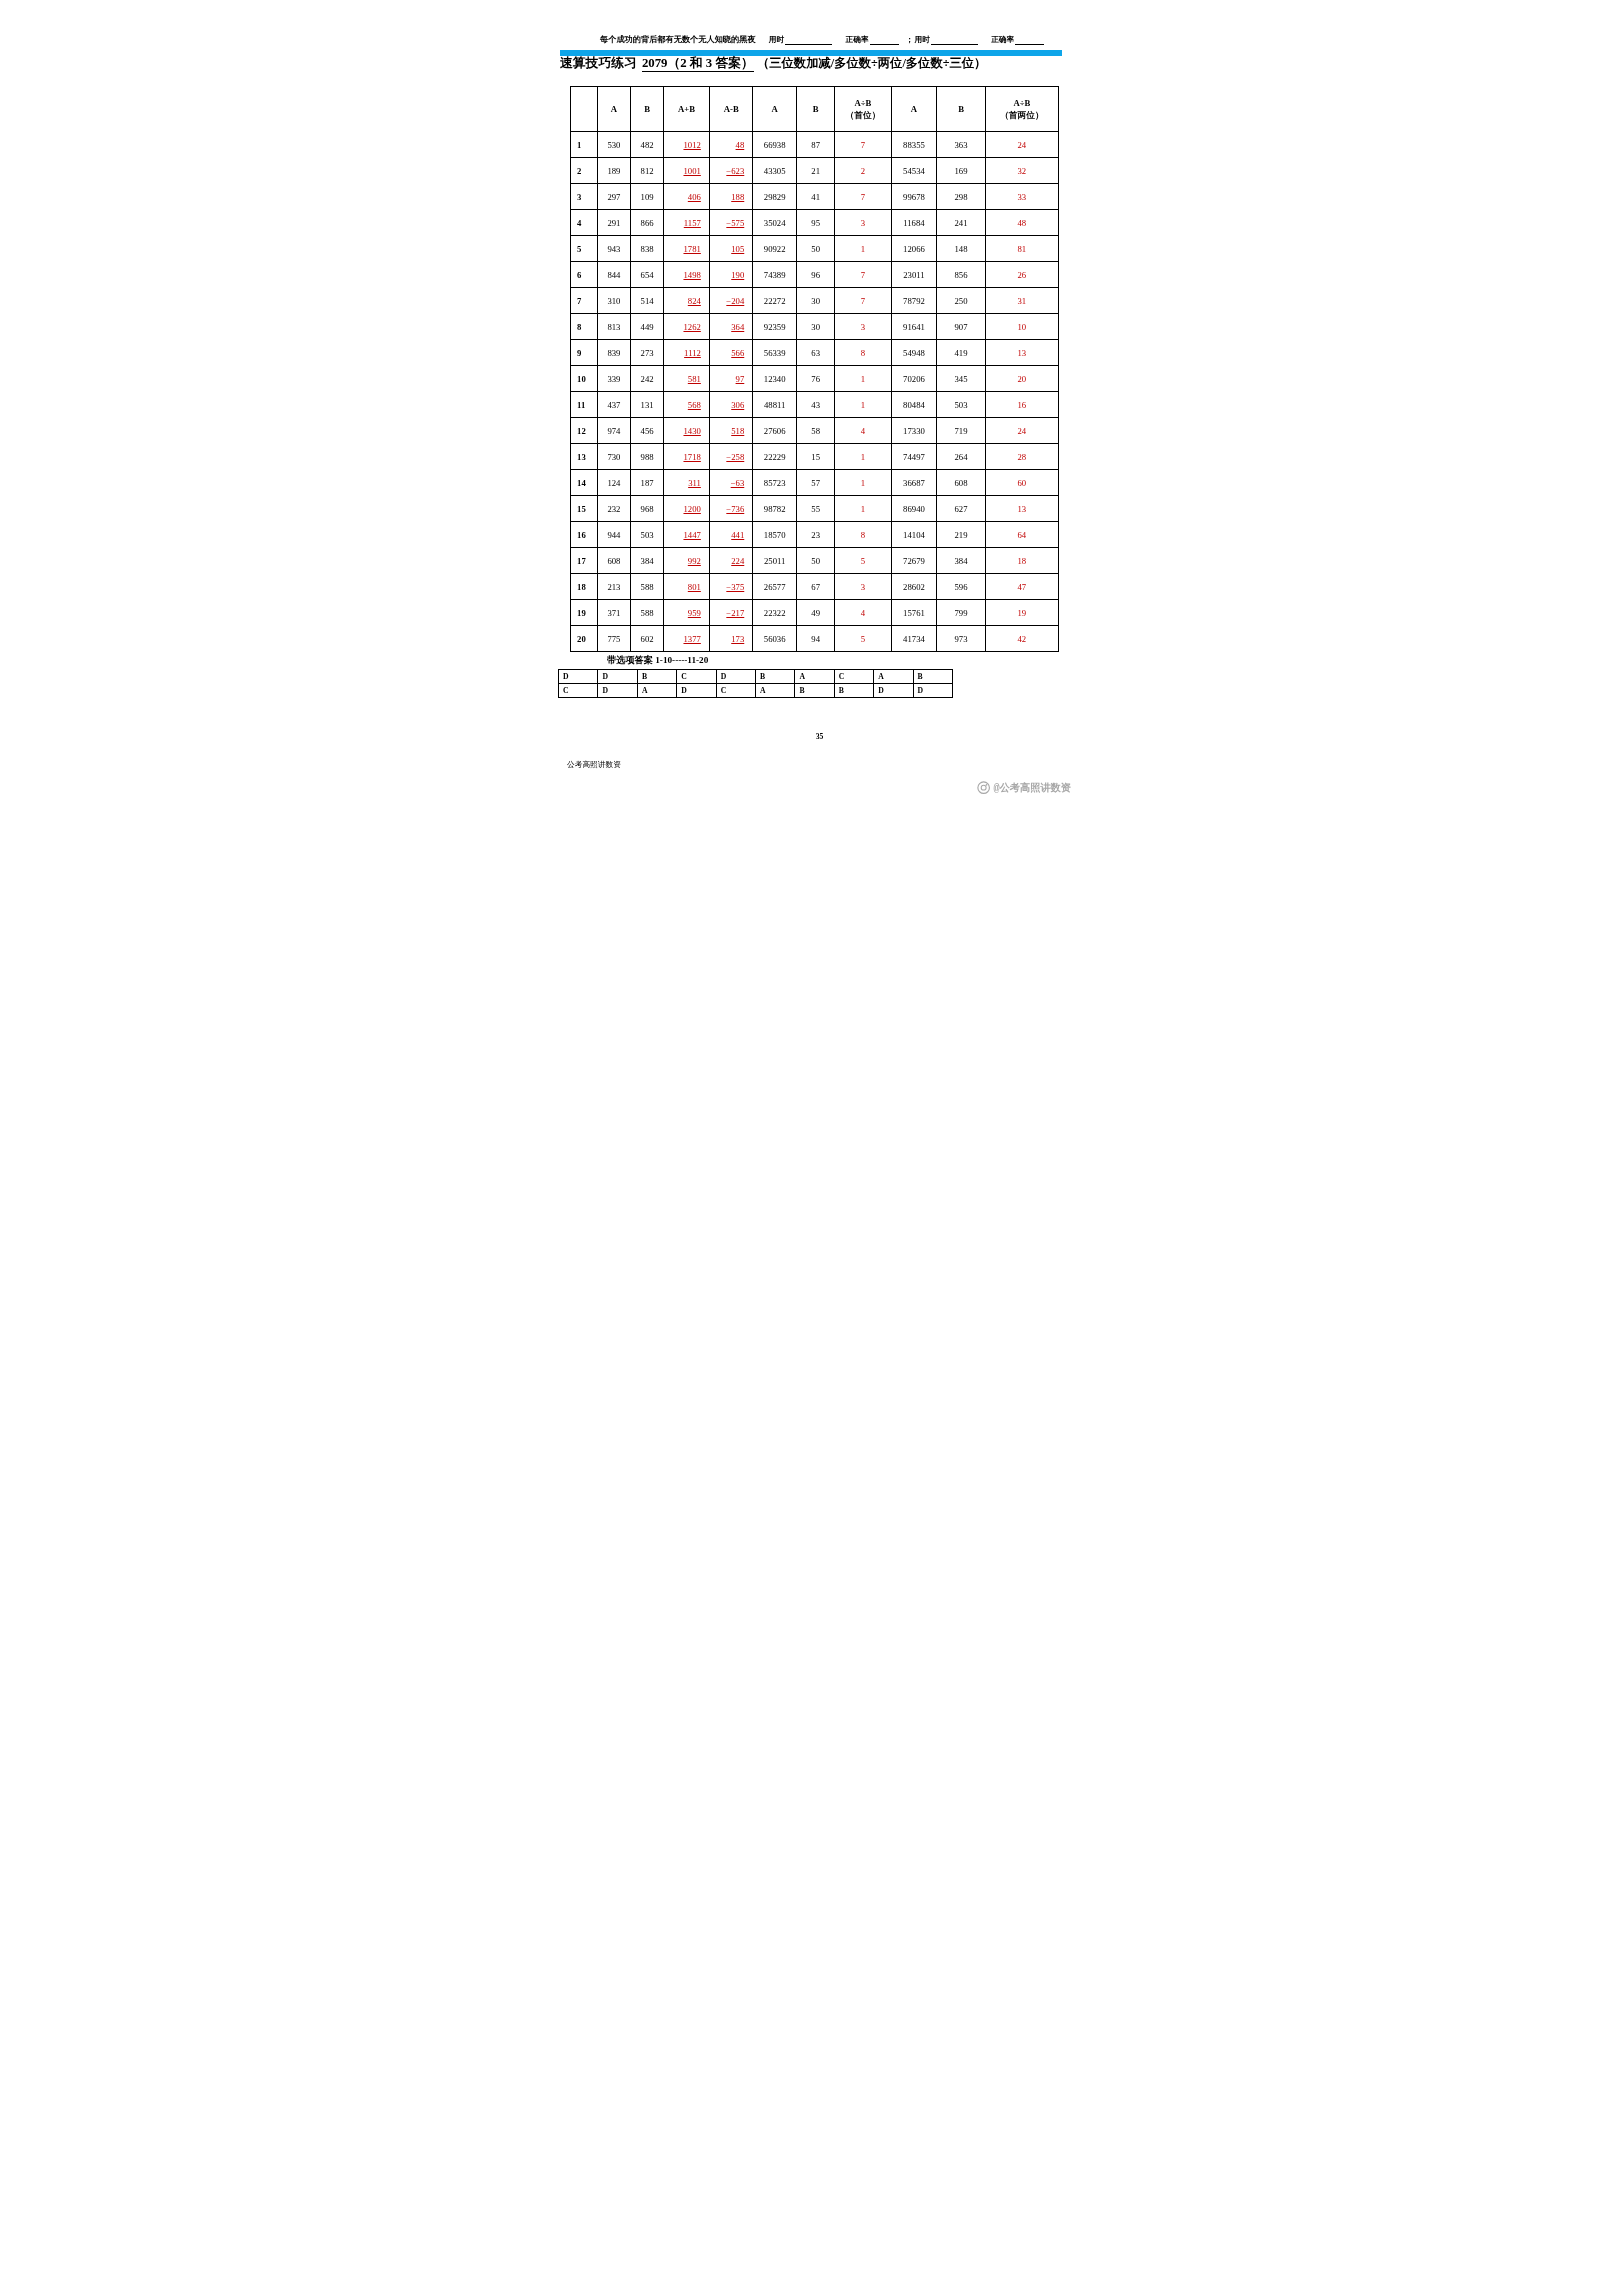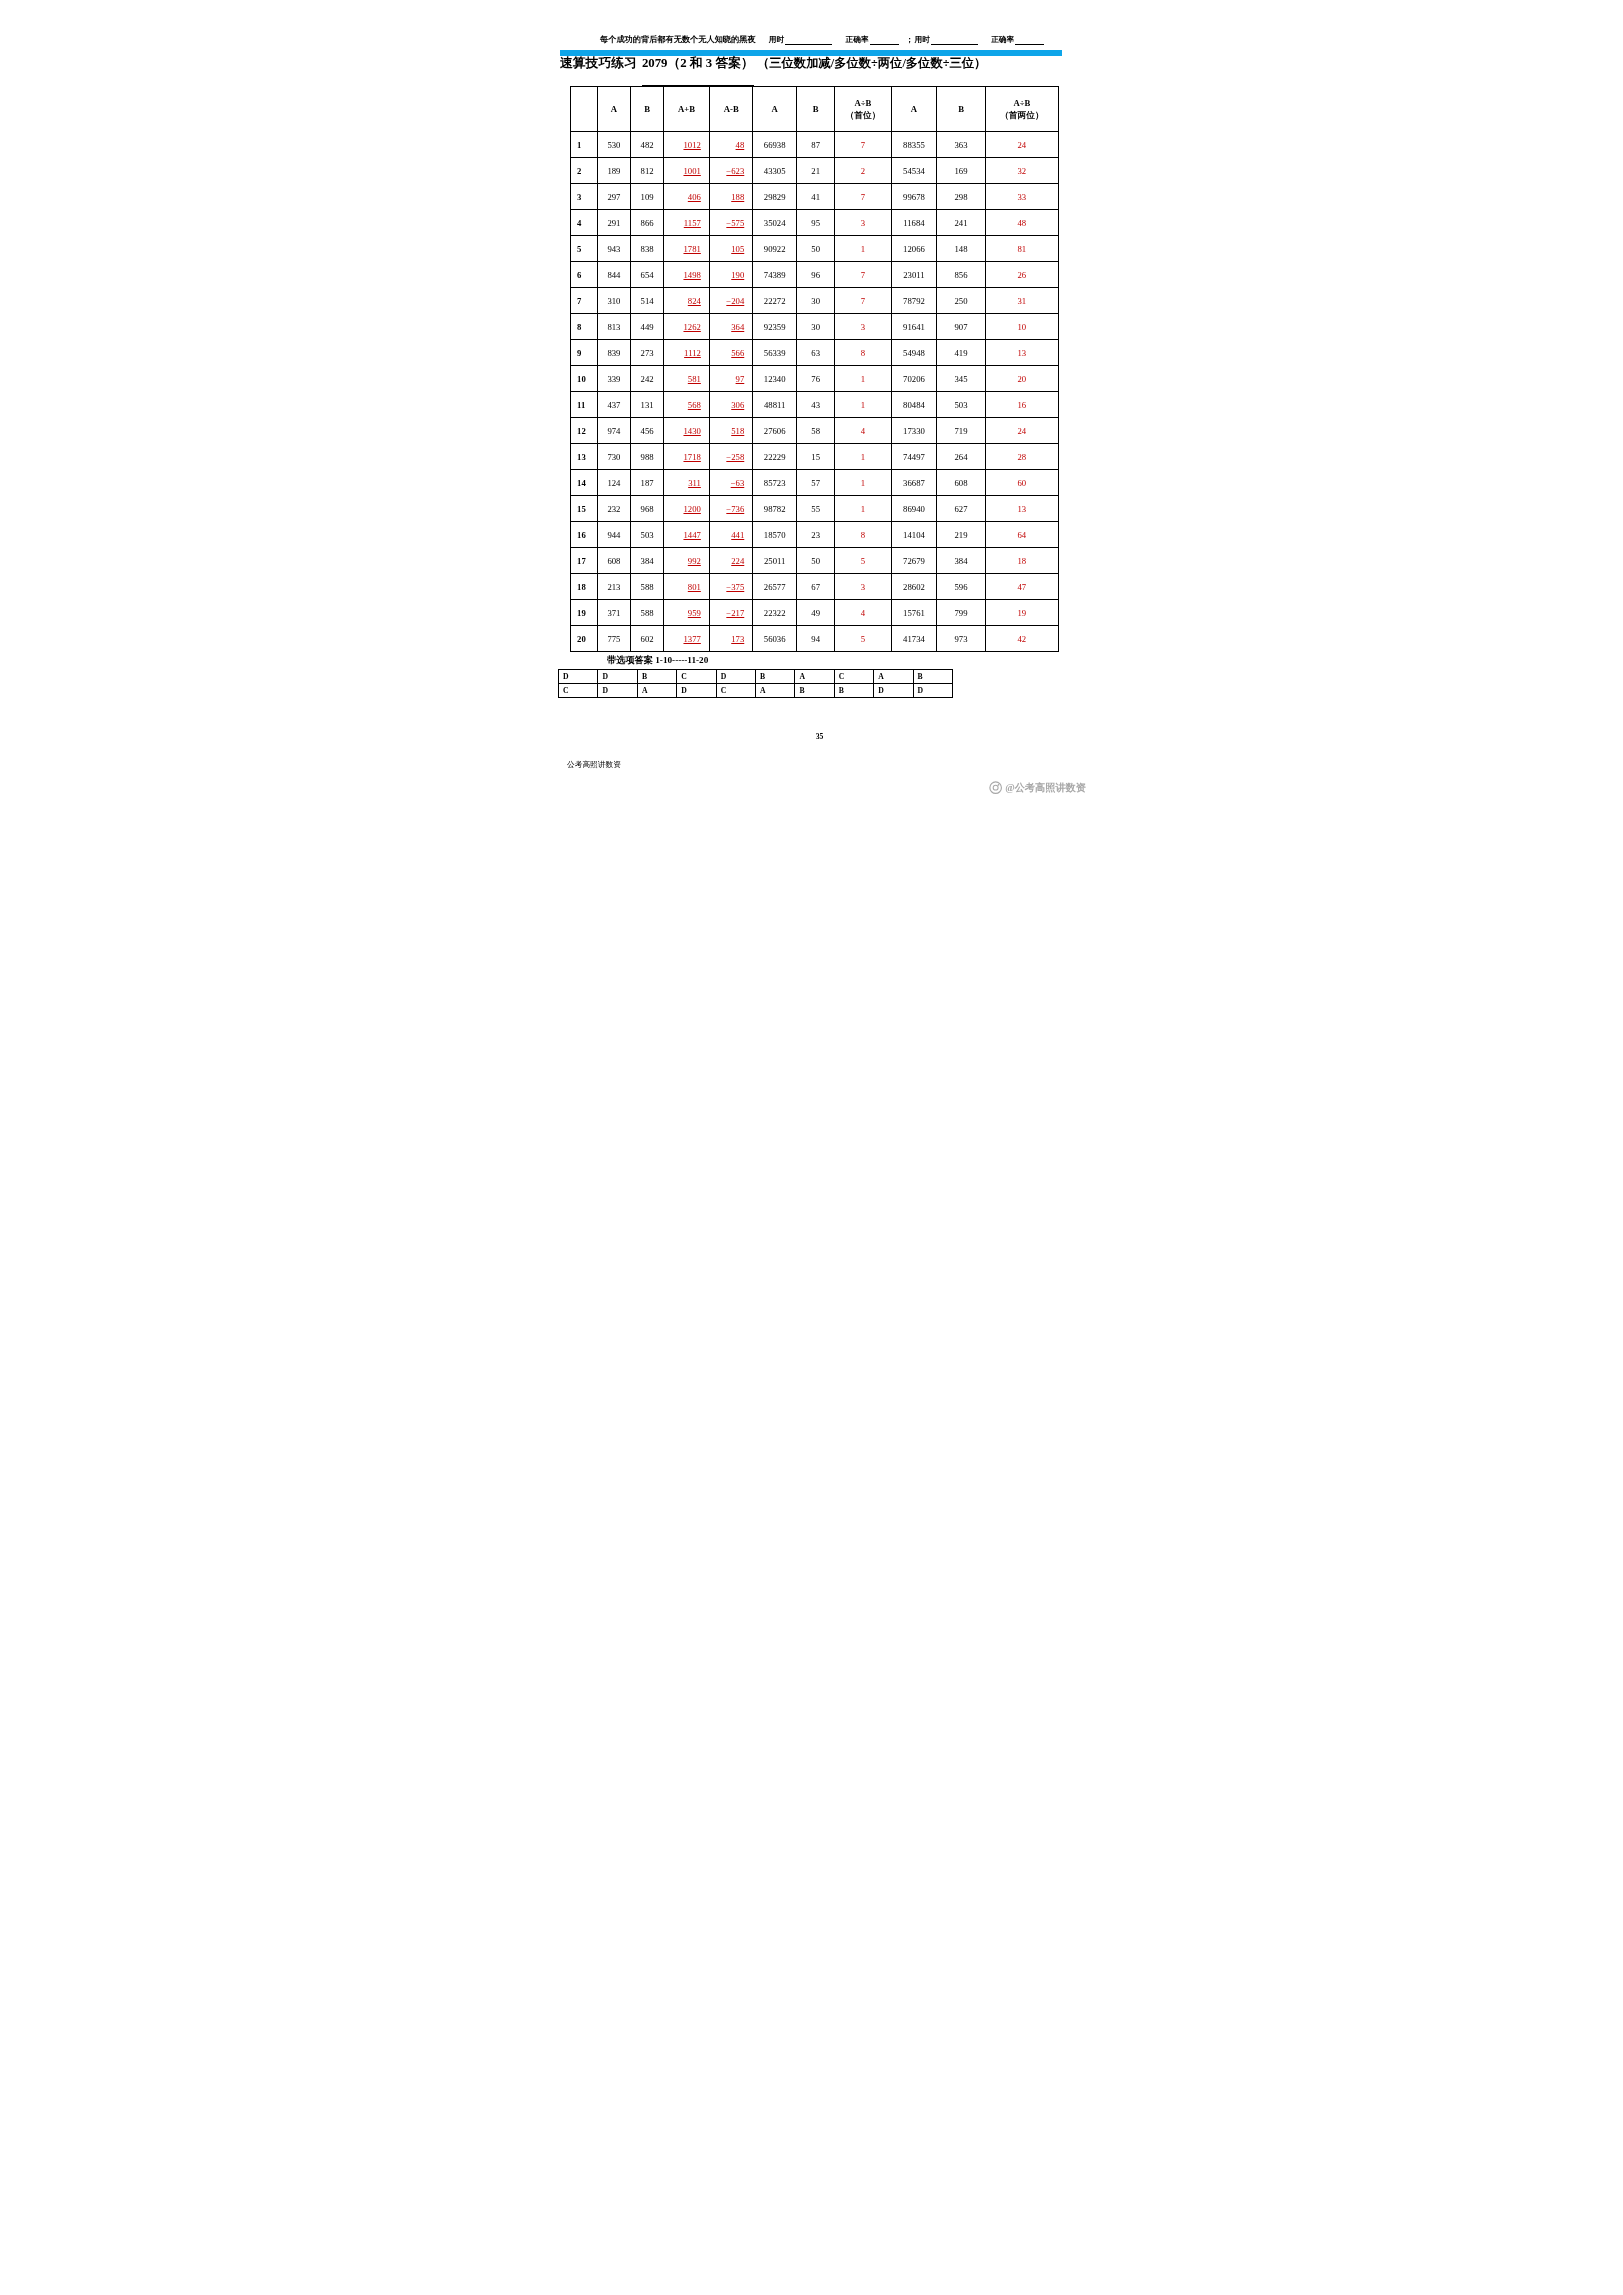--- a/index.html
+++ b/index.html
@@ -47,21 +47,21 @@
   .title {
     position:absolute;
     left:32px; top:55px;
     font-weight:bold;
     font-size:12.8px;
     white-space:nowrap;
   }
   .t-num {
     margin-left:5.1px;
     border-bottom:1.5px solid #000;
-    padding-bottom:15px;
+    padding-bottom:1px;
   }
   .t-sub { margin-left:3.1px; font-size:12.3px; }
 
   
   .main-table {
     position:absolute;
     left:42px; top:86px;
     width:489px;
     border-collapse:collapse;
     table-layout:fixed;
@@ -129,26 +129,26 @@
     font-weight:bold;
     font-size:7.7px;
   }
   .author {
     position:absolute;
     left:39px; top:760px;
     font-size:7.7px;
   }
   .watermark {
     position:absolute;
-    right:9px; top:781px;
+    right:24px; top:781px;
     display:flex;
     align-items:center;
     gap:3px;
     color:#a8a8a8;
-    font-family:Liberation Serif, serif;
+    font-family:Liberation Mono, monospace;
     font-size:10.2px;
     font-weight:bold;
   }
   .wm-icon { display:inline-flex; }
 </style>
 </head>
 <body>
 
 <div class="page">
 

